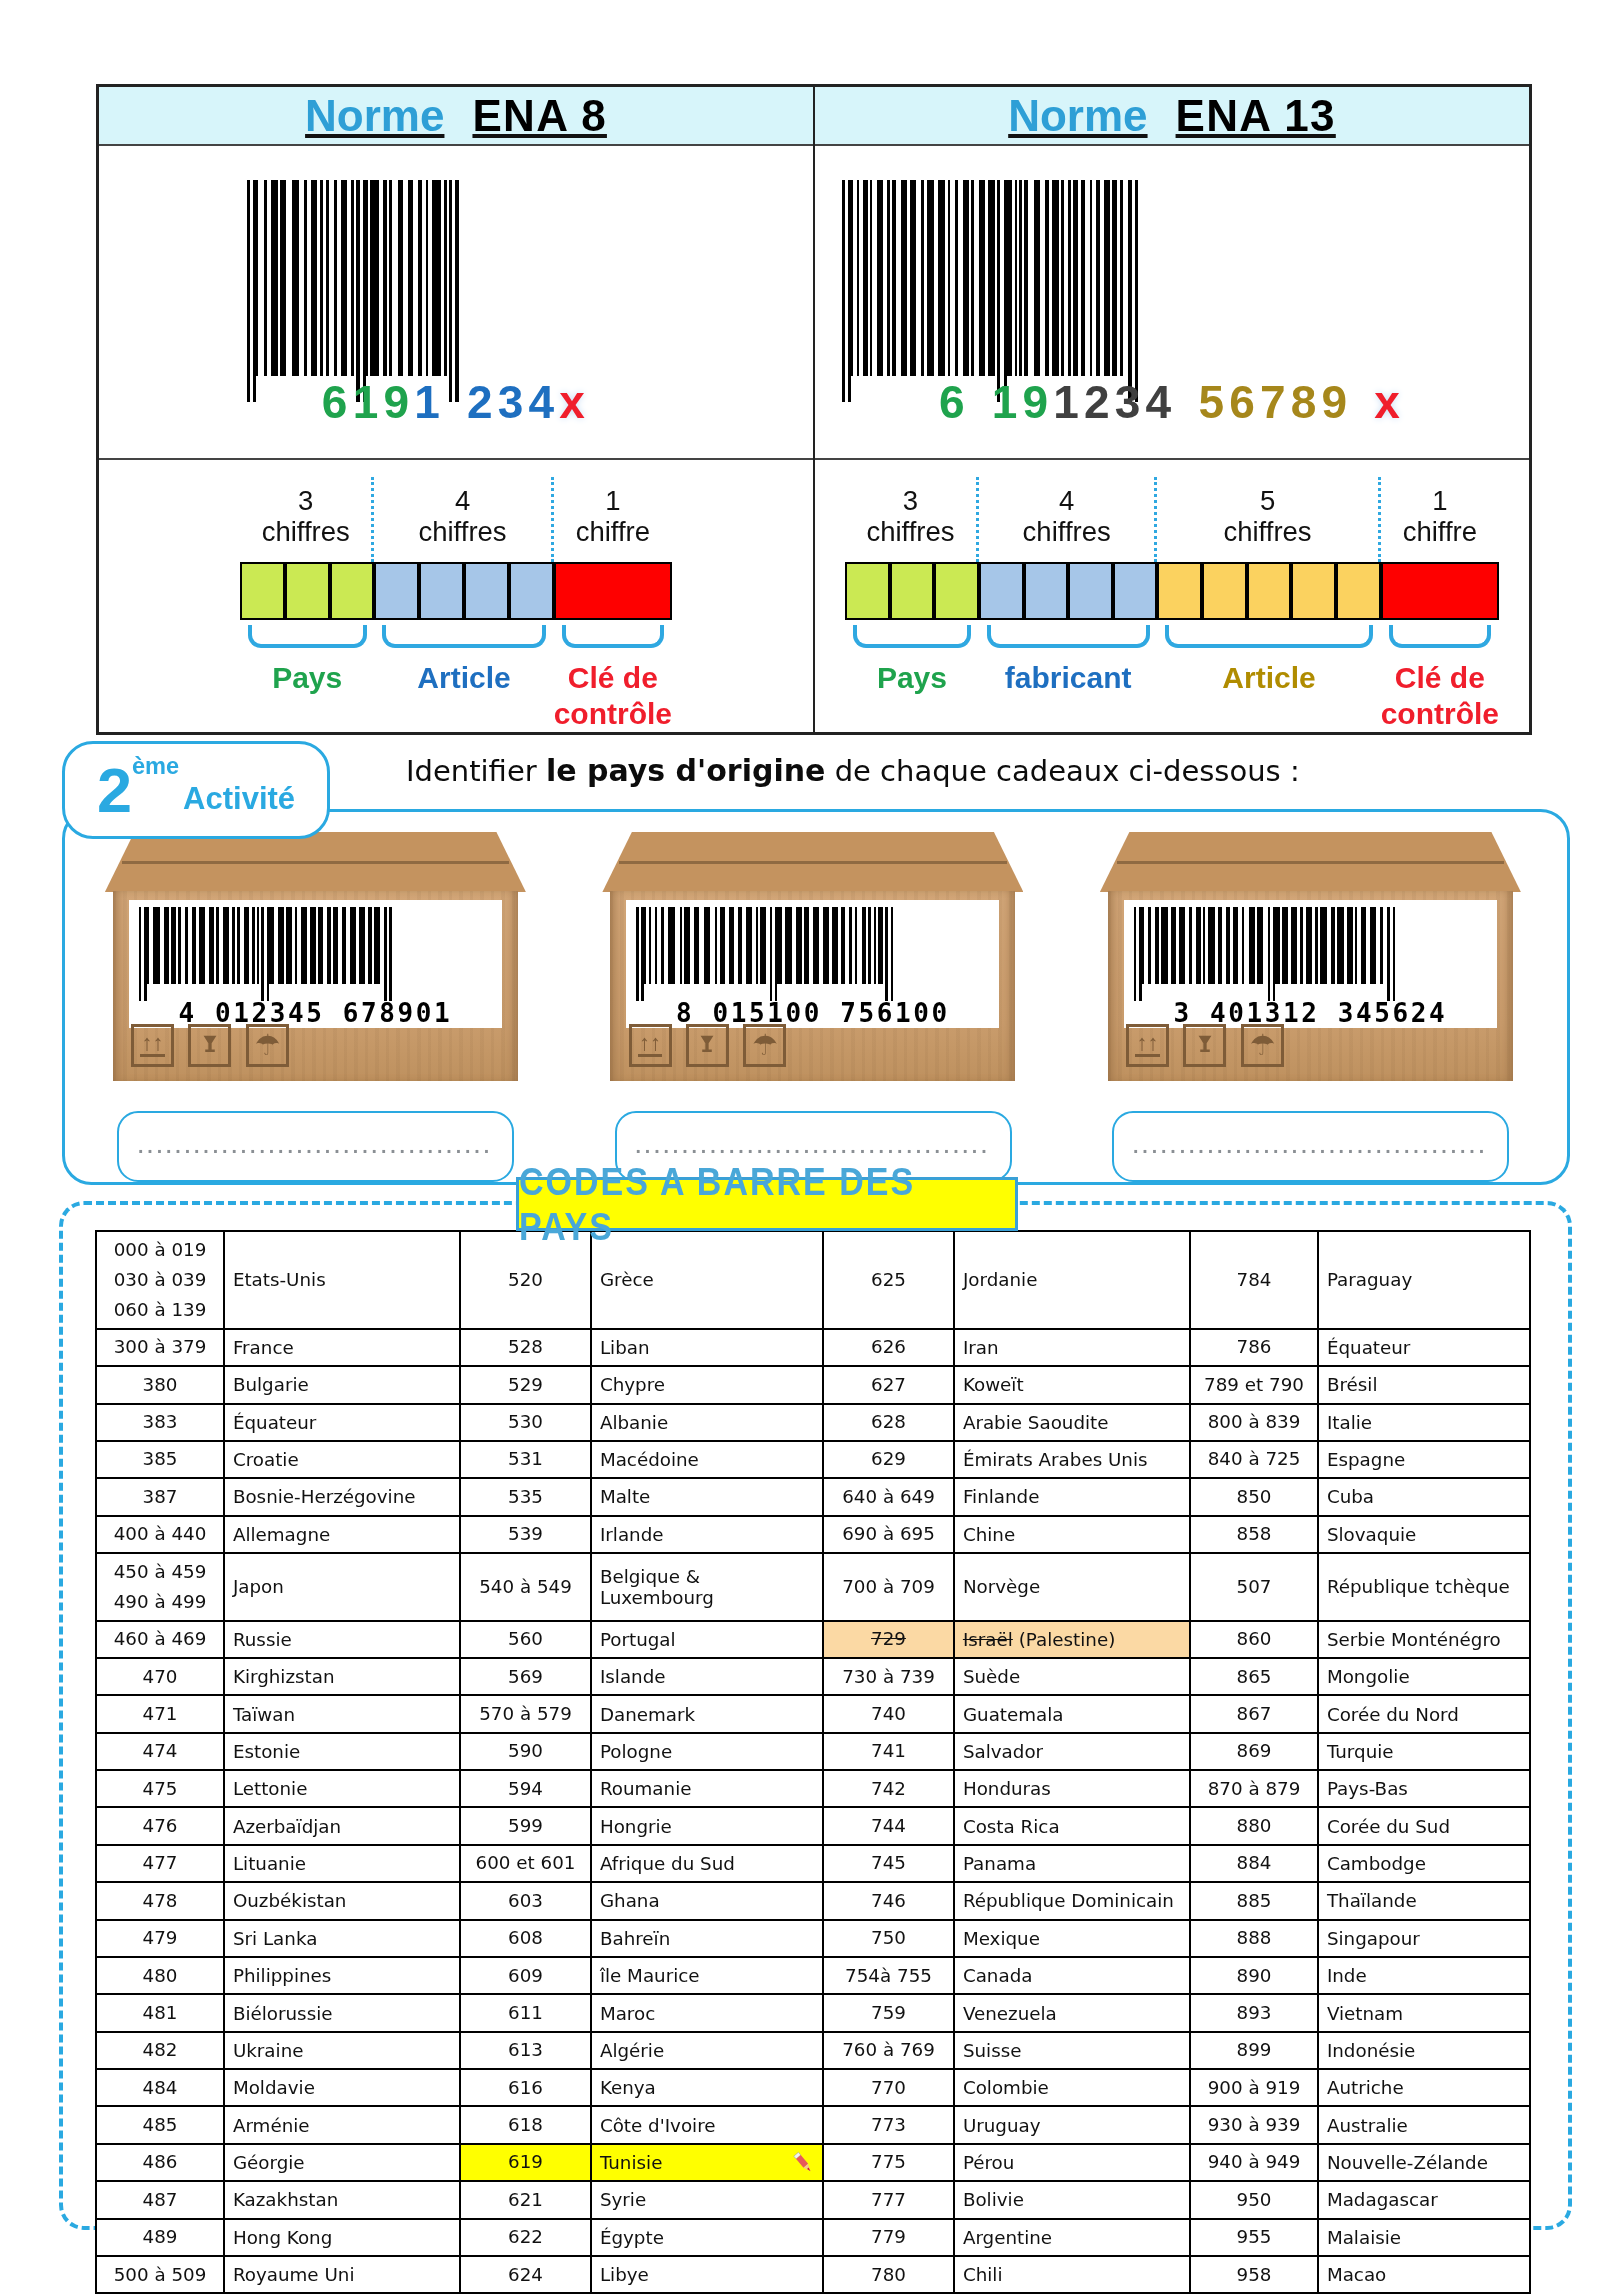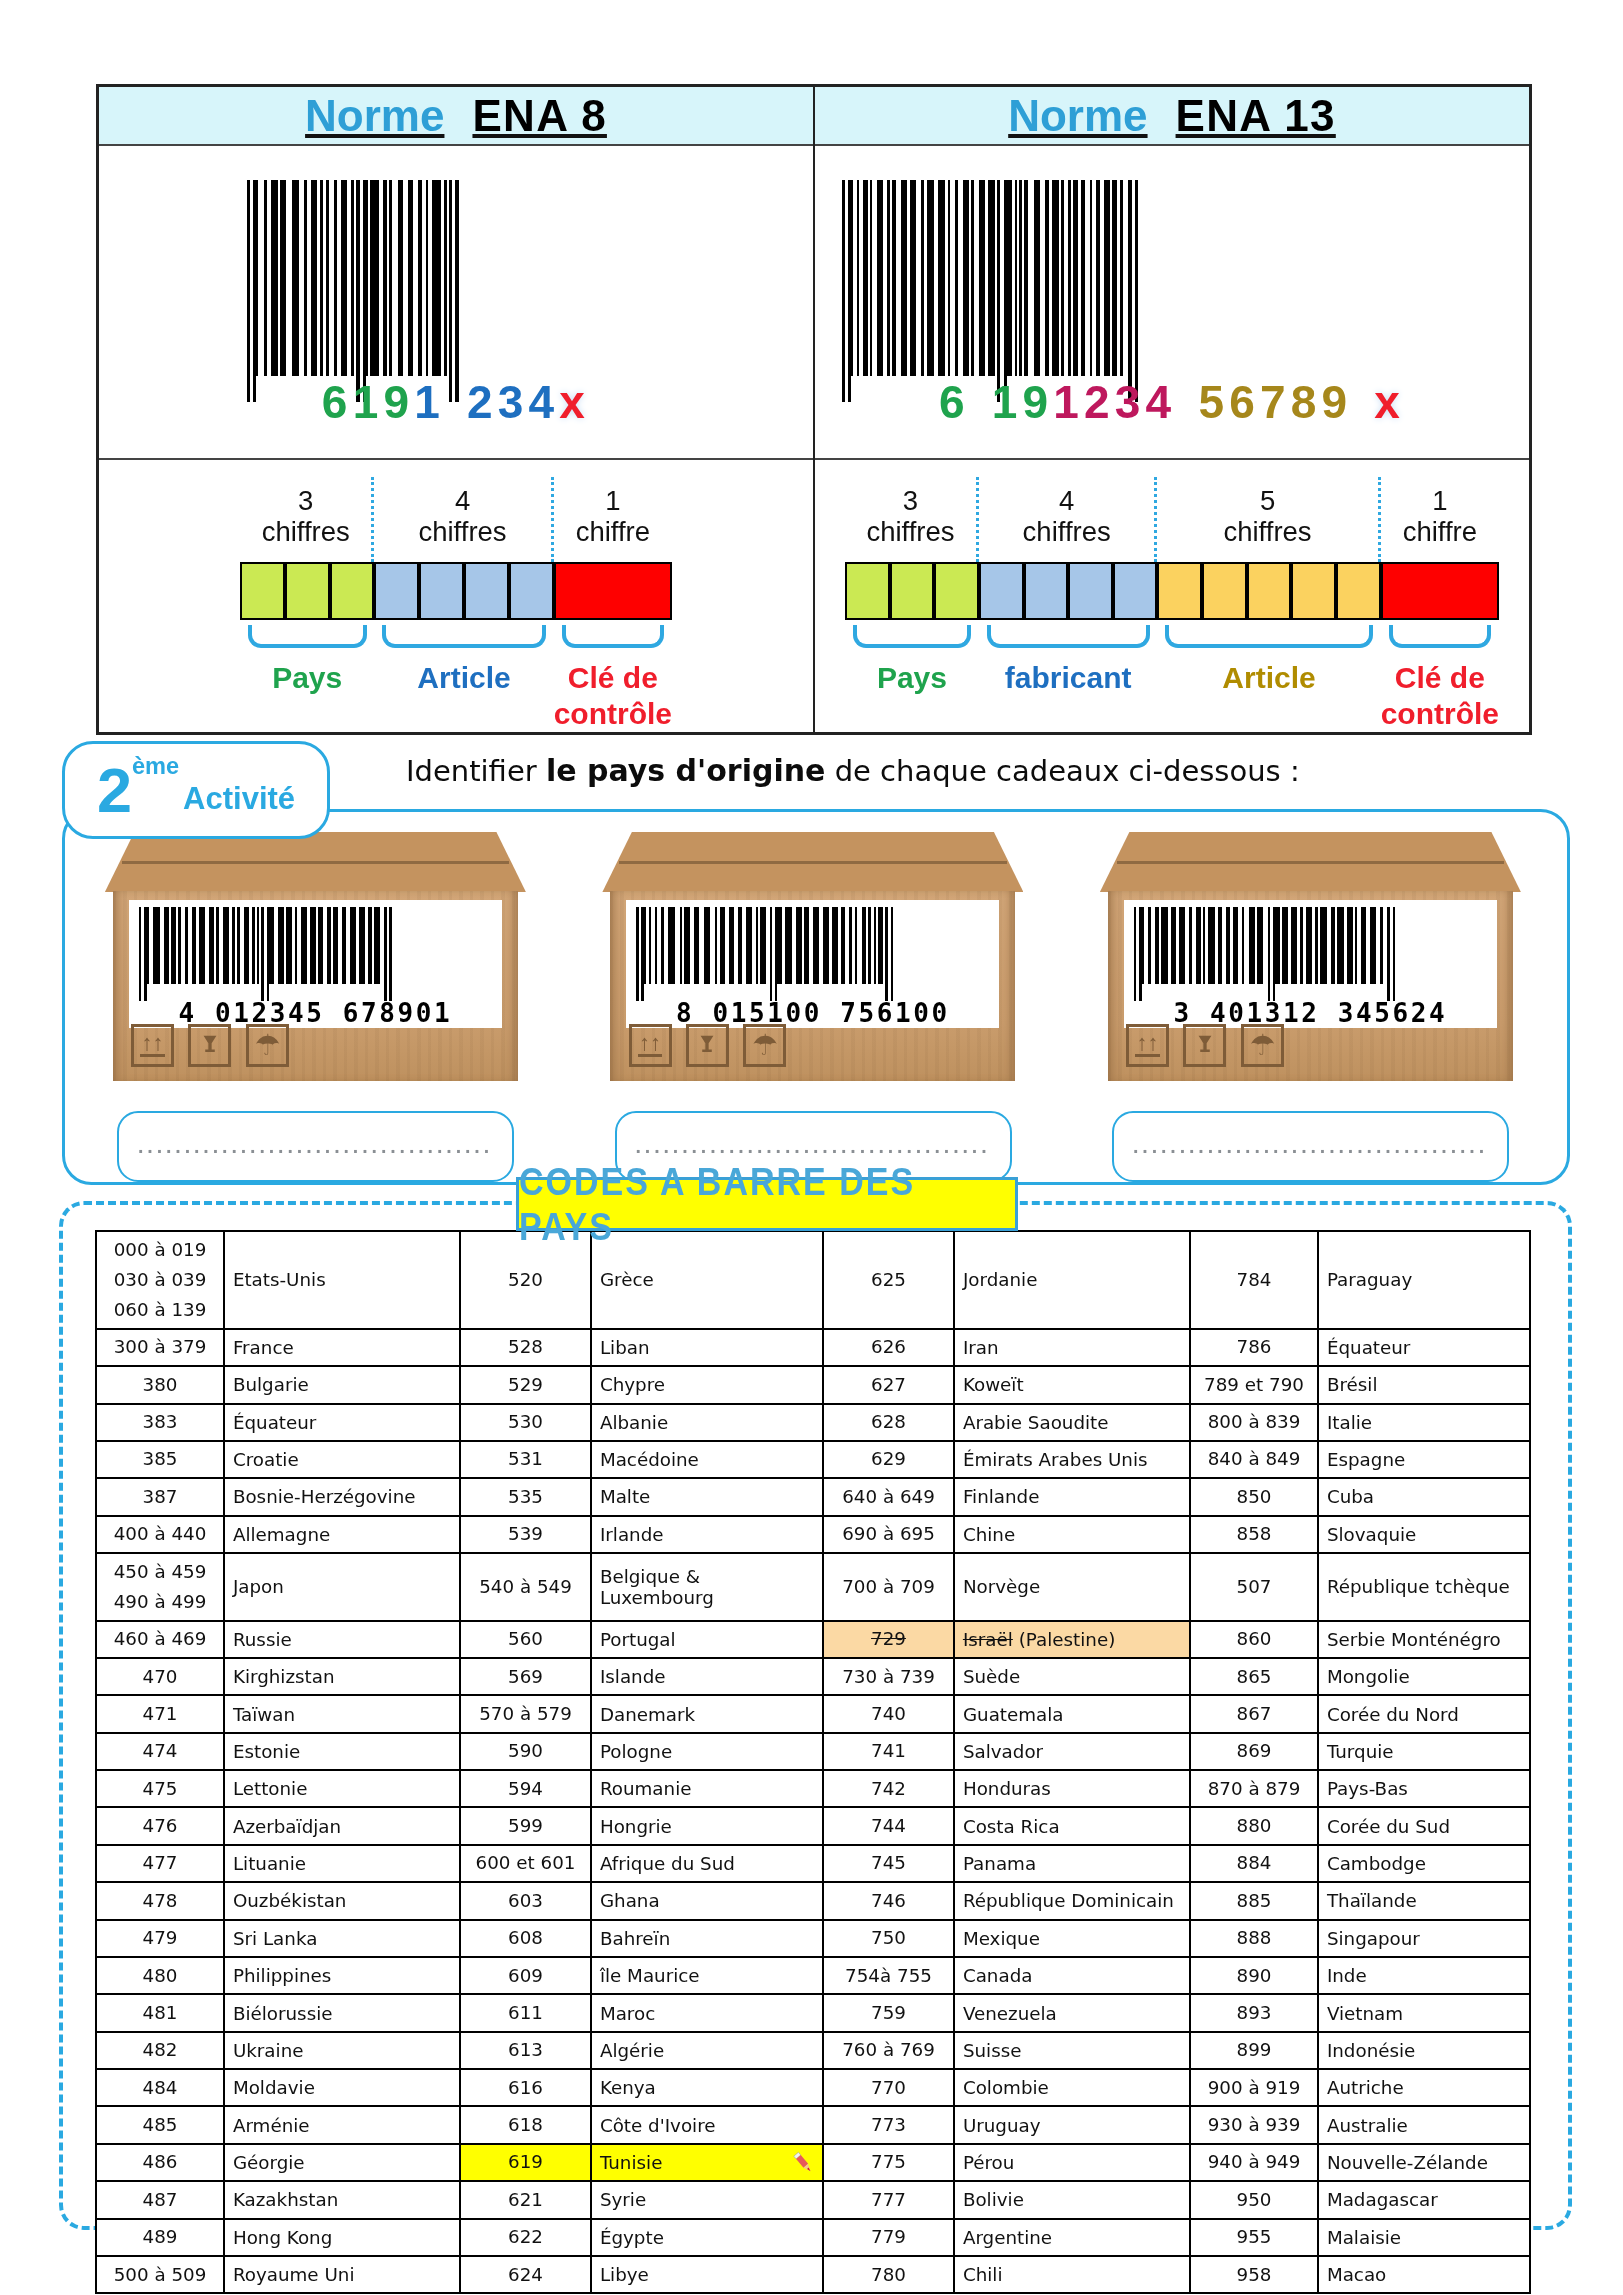--- a/index.html
+++ b/index.html
@@ -283,21 +283,21 @@
             <span class="bar" style="width: 3.3px;"></span>
             <span class="gap" style="width: 5.2px;"></span>
             <span class="bar tall" style="width: 3.3px;"></span>
             <span class="gap tall" style="width: 3.3px;"></span>
             <span class="bar tall" style="width: 3.3px;"></span>
           </div>
         <div class="digits">
             <span class="grp" style="color: rgb(31, 163, 77);">6</span>
             <span class="sp"></span>
             <span class="grp" style="color: rgb(31, 163, 77);">19</span>
-            <span class="grp" style="color: #be185d;">1234</span>
+            <span class="grp" style="color: #404040;">1234</span>
             <span class="sp"></span>
             <span class="grp" style="color: rgb(166, 135, 27);">56789</span>
             <span class="sp"></span>
             <span class="grp red" style="color: rgb(240, 30, 44);">x</span>
           </div>
       </div>
       <div class="norm-diagram">
         <div class="dgrid" style="width: 654px; grid-template-rows: 85px 58px 30px auto; grid-template-columns: repeat(13, 1fr);">
             <div class="seg-label sep" style="grid-column: 1 / span 3;">3
 chiffres</div>
@@ -694,21 +694,21 @@
           <td class="code">800 à 839</td>
           <td class="country">Italie</td>
         </tr>
         <tr>
           <td class="code">385</td>
           <td class="country">Croatie</td>
           <td class="code">531</td>
           <td class="country">Macédoine</td>
           <td class="code">629</td>
           <td class="country">Émirats Arabes Unis</td>
-          <td class="code">840 à 849</td>
+          <td class="code">840 à 725</td>
           <td class="country">Espagne</td>
         </tr>
         <tr>
           <td class="code">387</td>
           <td class="country">Bosnie-Herzégovine</td>
           <td class="code">535</td>
           <td class="country">Malte</td>
           <td class="code">640 à 649</td>
           <td class="country">Finlande</td>
           <td class="code">850</td>

